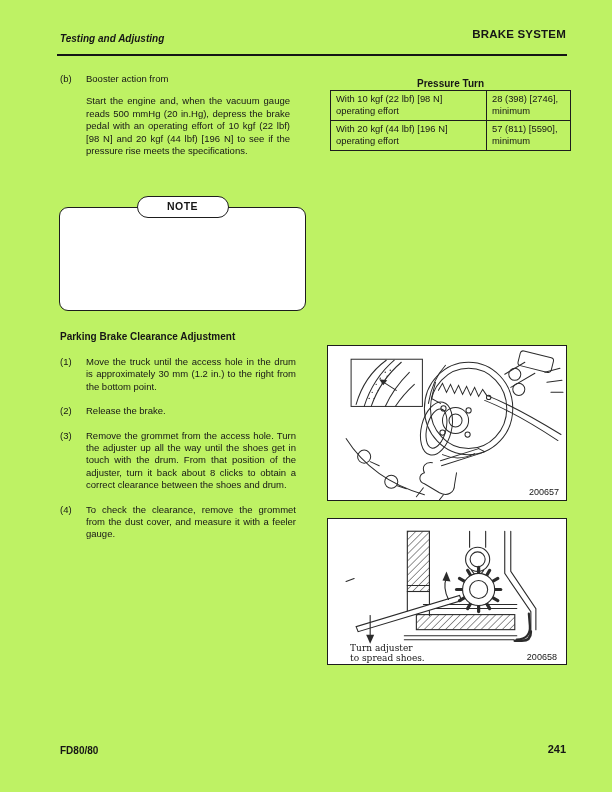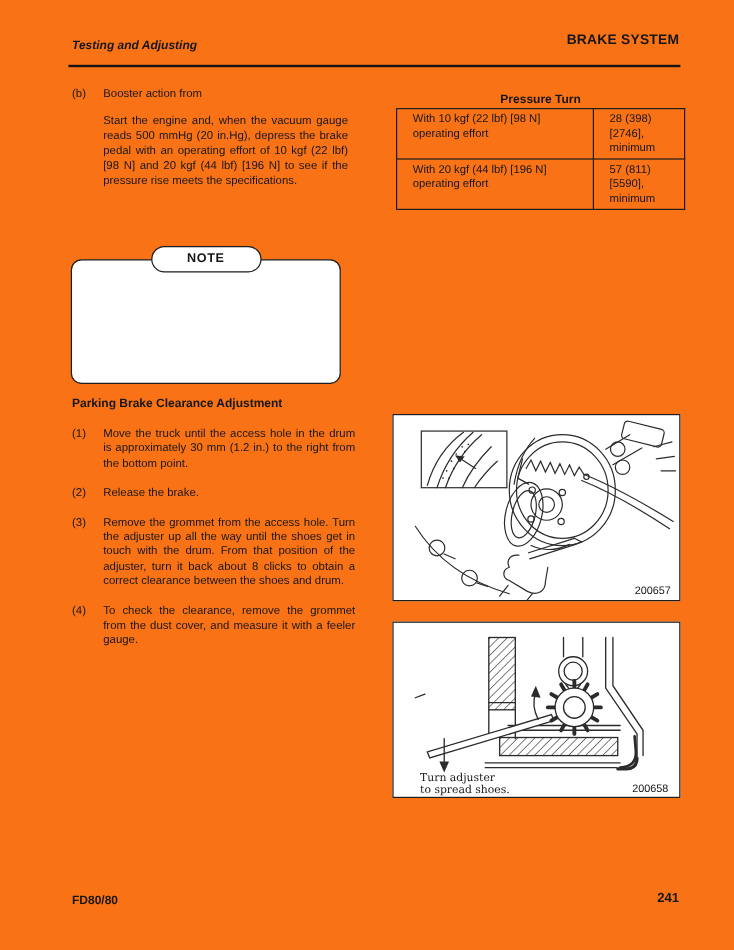--- a/index.html
+++ b/index.html
@@ -1,34 +1,34 @@
 <!DOCTYPE html>
 <html><head>
 <meta charset="utf-8">
 <style>
   html,body { margin:0; padding:0; background:#e8e8e8; }
   .page {
     position:relative; width:612px; height:792px; margin:0 auto;
-    background:#f97316; overflow:hidden;
+    background:#bef264; overflow:hidden;
     font-family:"Liberation Sans", sans-serif;
     color:#161616; font-size:9.5px; line-height:12.4px;
   }
   
   .hdr-left  { position:absolute; left:60px; top:33px; font-size:10px; font-weight:bold; font-style:italic; }
   .hdr-right { position:absolute; right:46px; top:28px; font-size:11.5px; font-weight:bold; letter-spacing:.2px; }
   .hdr-rule  { position:absolute; left:57px; right:45px; top:54px; height:2.2px; background:#151515; }
   
   .sec-b { position:absolute; left:60px; top:73px; width:236px; }
   .hang  { display:flex; }
   .hang .num { width:26px; flex:none; }
   .hang .txt { flex:1; }
   .b-body { margin:10px 0 0 26px; width:204px; text-align:justify; }
   
   .note-box {
-    position:absolute; left:59px; top:216px; width:225px; height:104px;
+    position:absolute; left:59px; top:207px; width:247px; height:104px;
     border:1.6px solid #1d1d1d; border-radius:9px; box-sizing:border-box; background:#fff;
   }
   .note-tab {
     position:absolute; left:50%; top:-12px; transform:translateX(-50%);
     width:92px; height:22px; box-sizing:border-box;
     border:1.6px solid #1d1d1d; border-radius:11px; background:#fff;
     font-size:10.5px; font-weight:bold; text-align:center; line-height:19px; letter-spacing:.5px;
   }
   .note-body { margin:15px 12px 0 12px; text-align:justify; font-size:9.8px; line-height:12.6px; }
   
@@ -36,21 +36,21 @@
   .steps { position:absolute; left:60px; top:356px; width:236px; }
   .step { display:flex; margin-bottom:12px; }
   .step .num { width:26px; flex:none; }
   .step .txt { flex:1; text-align:justify; }
   
   .tbl-wrap { position:absolute; left:330px; top:78px; width:241px; }
   .tbl-title { text-align:center; font-size:10px; font-weight:bold; }
   .tbl-unit  { text-align:right; font-size:9.3px; margin-top:3px; margin-bottom:3px; }
   table.press { width:100%; border-collapse:collapse; table-layout:fixed; }
   table.press td {
-    border:1.6px solid #1d1d1d; padding:2px 4px 3px 13px;
+    border:1.6px solid #1d1d1d; padding:2px 4px 3px 5px;
     font-size:9.4px; line-height:12px; vertical-align:top;
   }
   table.press td.c1 { width:146px; }
   
   .fig {
     position:absolute; left:327px; width:240px; box-sizing:border-box;
     border:1.7px solid #1d1d1d; background:#fff;
   }
   .fig1 { top:345px; height:156px; }
   .fig2 { top:512px; height:147px;margin-top:6px; }

